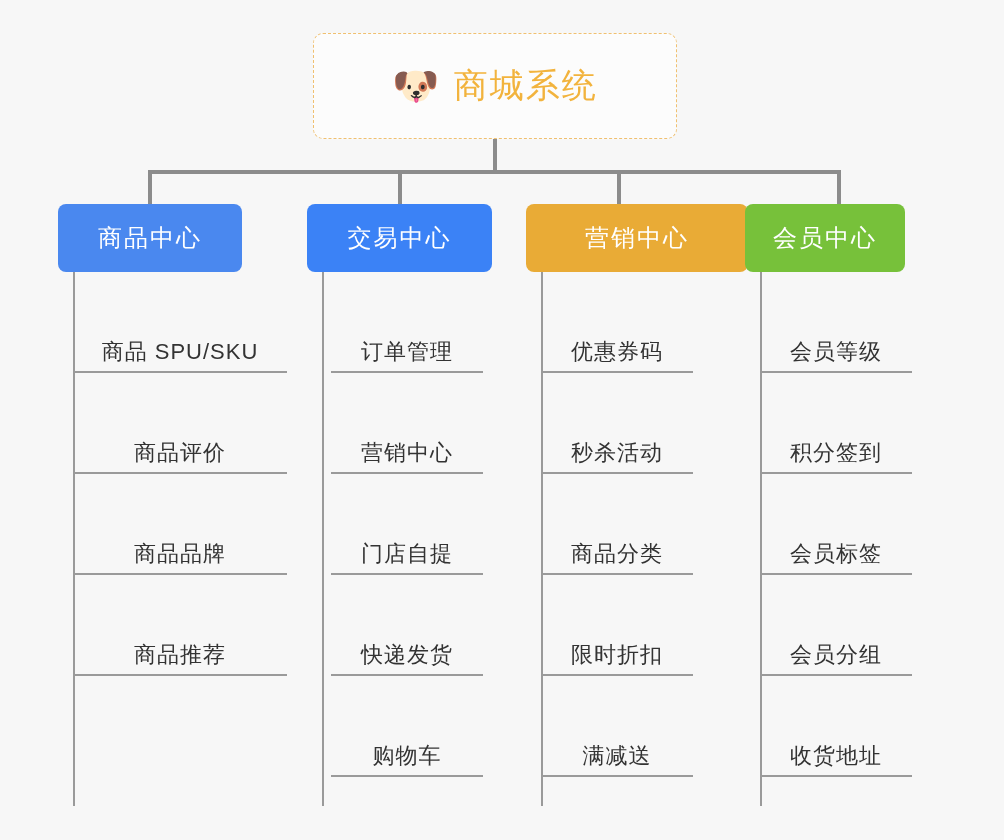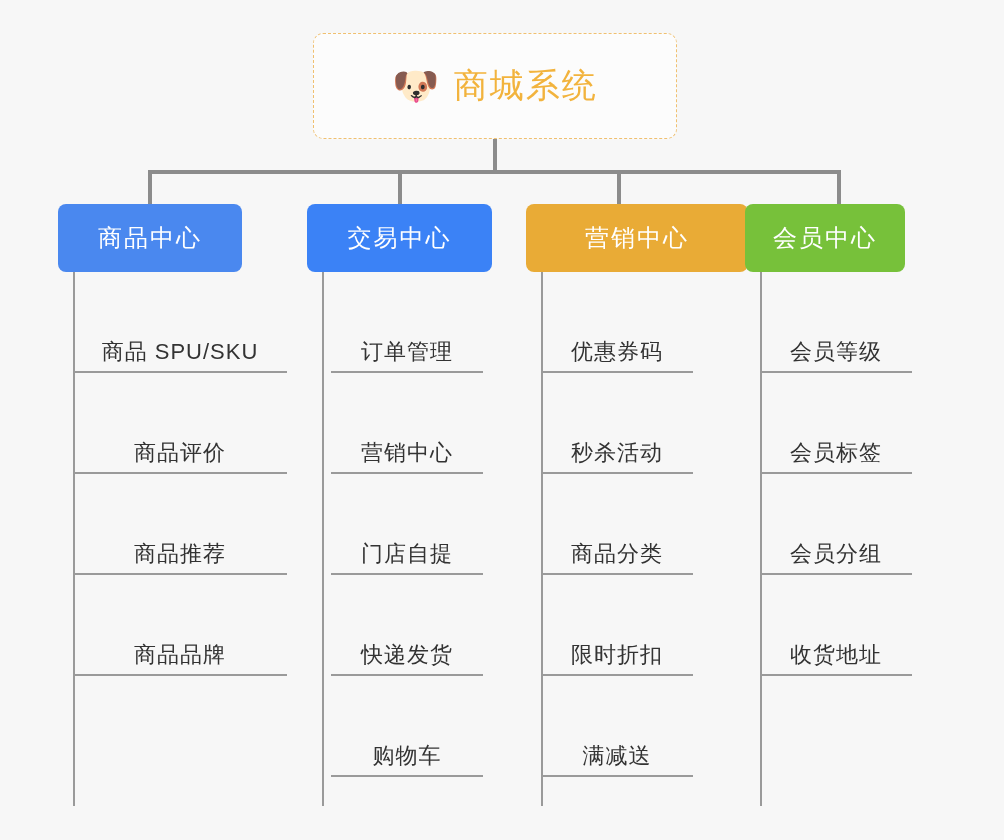--- a/index.html
+++ b/index.html
@@ -154,25 +154,25 @@
     </div>
     <div class="branch-spine"></div>
     <ul class="branch-items">
       <li class="leaf">
         <span class="leaf-label">商品 SPU/SKU</span>
       </li>
       <li class="leaf">
         <span class="leaf-label">商品评价</span>
       </li>
       <li class="leaf">
+        <span class="leaf-label">商品品牌</span>
+      </li>
+      <li class="leaf">
         <span class="leaf-label">商品推荐</span>
       </li>
-      <li class="leaf">
-        <span class="leaf-label">商品品牌</span>
-      </li>
     </ul>
   </div>
 
   <div class="branch" id="branch-1">
     <div class="branch-header">
       <span>交易中心</span>
     </div>
     <div class="branch-spine"></div>
     <ul class="branch-items">
       <li class="leaf">
@@ -223,20 +223,23 @@
   <div class="branch" id="branch-3">
     <div class="branch-header">
       <span>会员中心</span>
     </div>
     <div class="branch-spine"></div>
     <ul class="branch-items">
       <li class="leaf">
         <span class="leaf-label">会员等级</span>
       </li>
       <li class="leaf">
+        <span class="leaf-label">积分签到</span>
+      </li>
+      <li class="leaf">
         <span class="leaf-label">会员标签</span>
       </li>
       <li class="leaf">
         <span class="leaf-label">会员分组</span>
       </li>
       <li class="leaf">
         <span class="leaf-label">收货地址</span>
       </li>
     </ul>
   </div>

